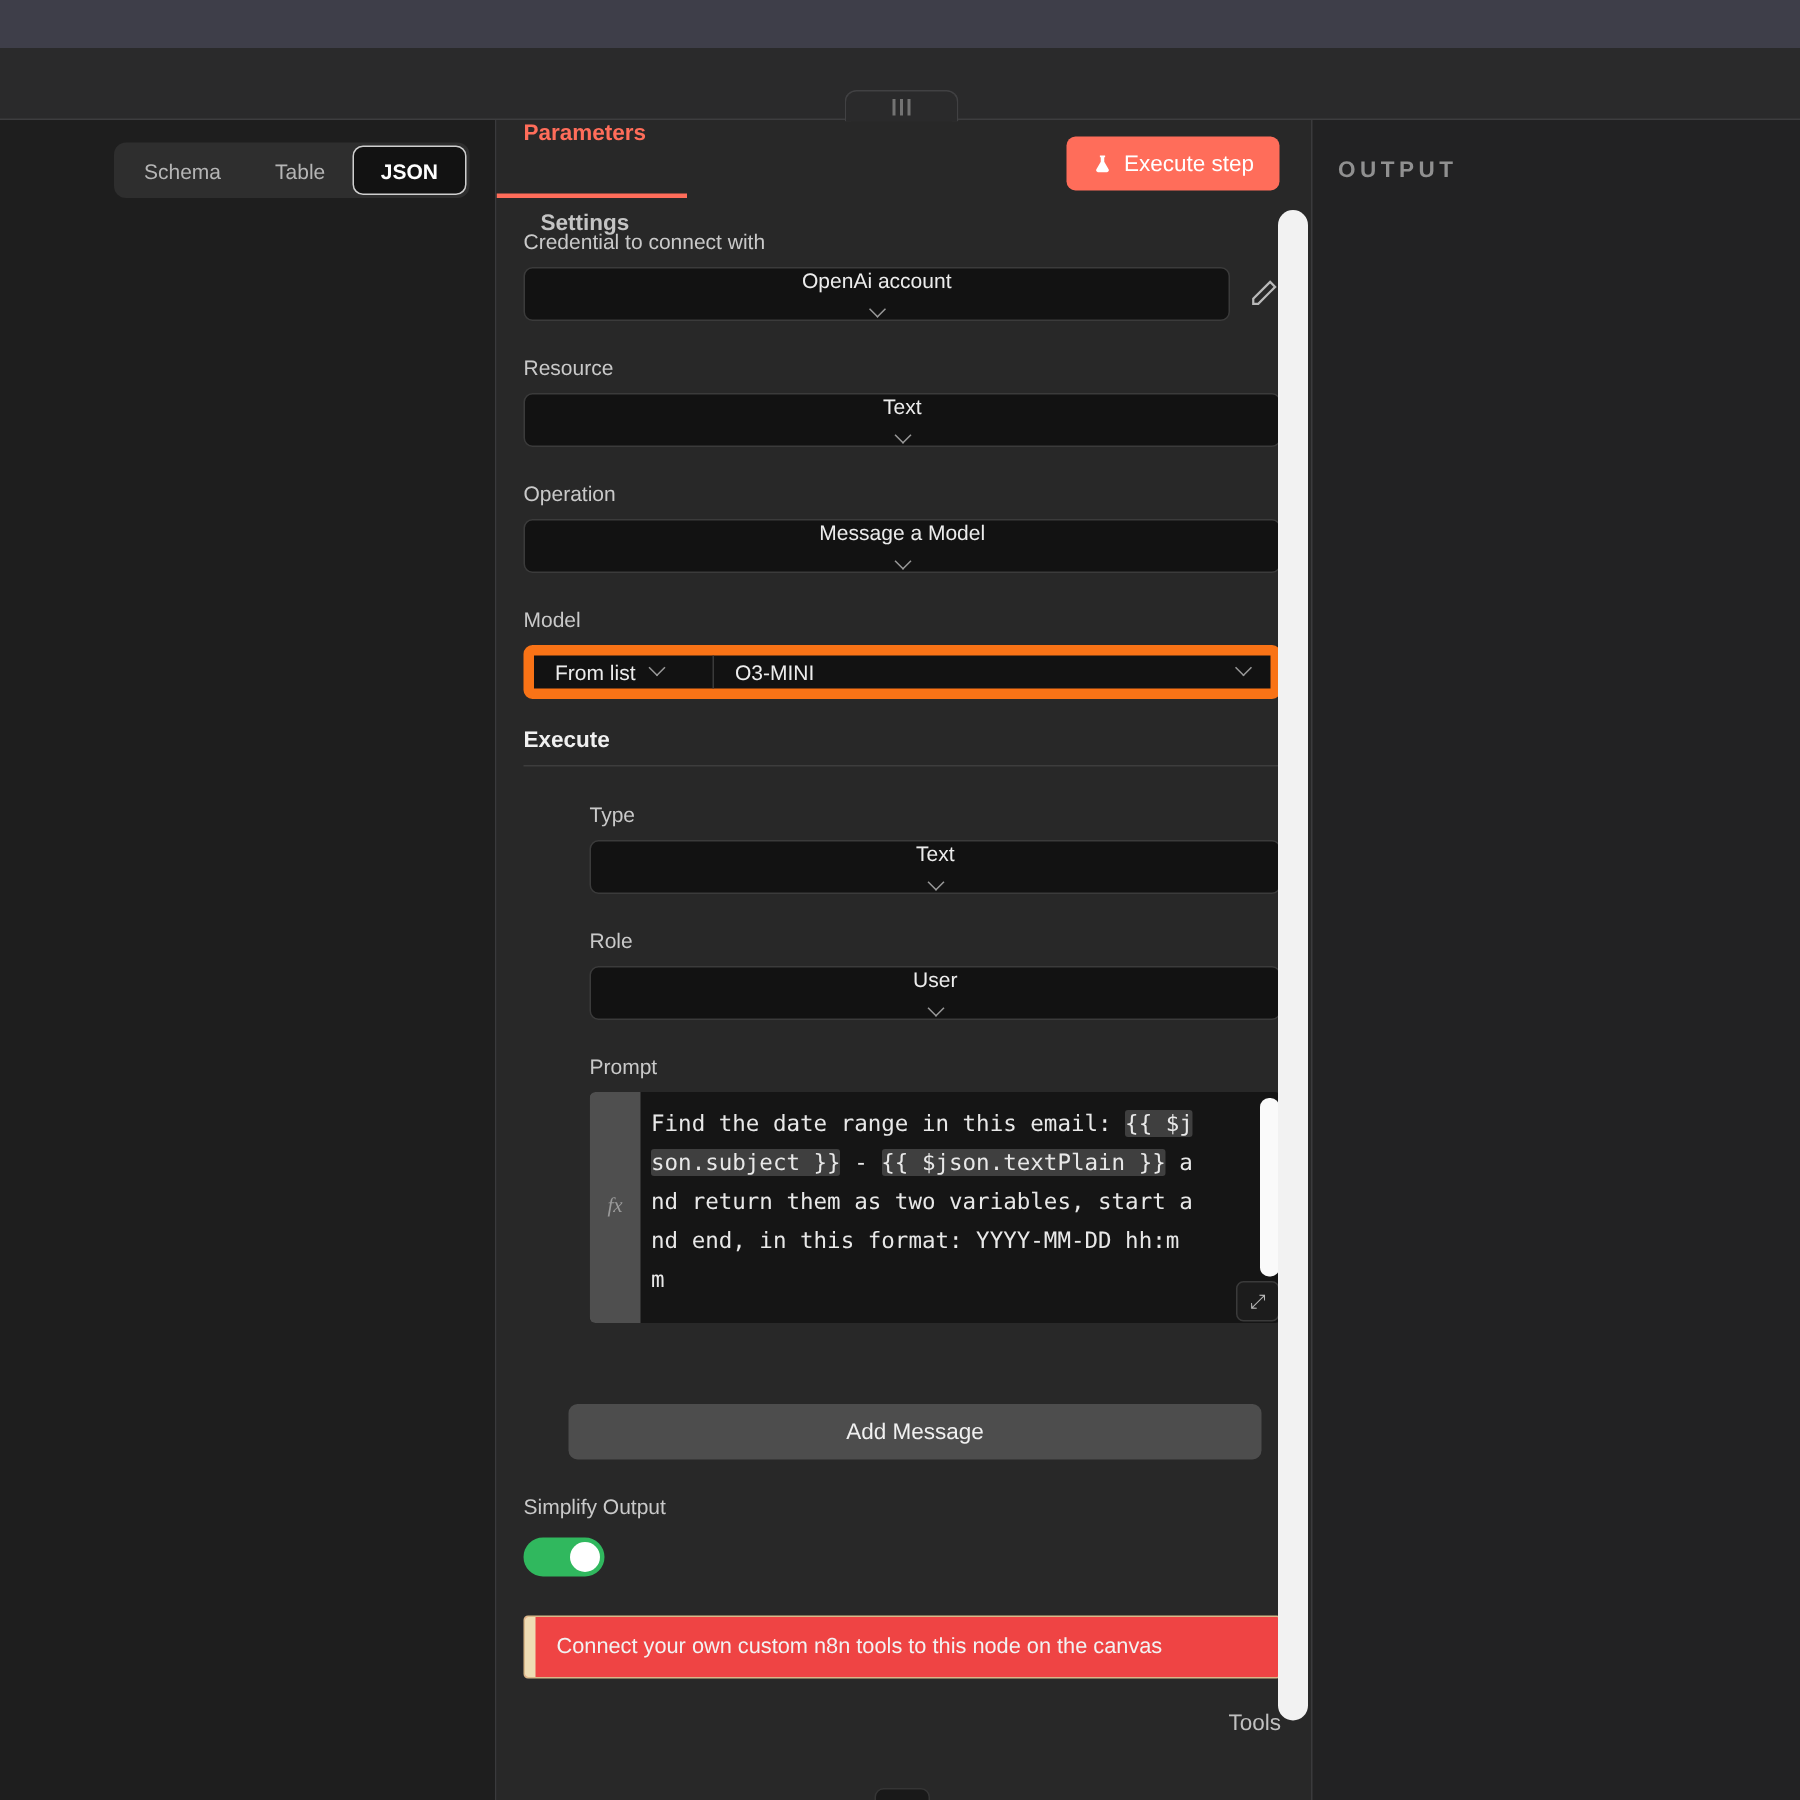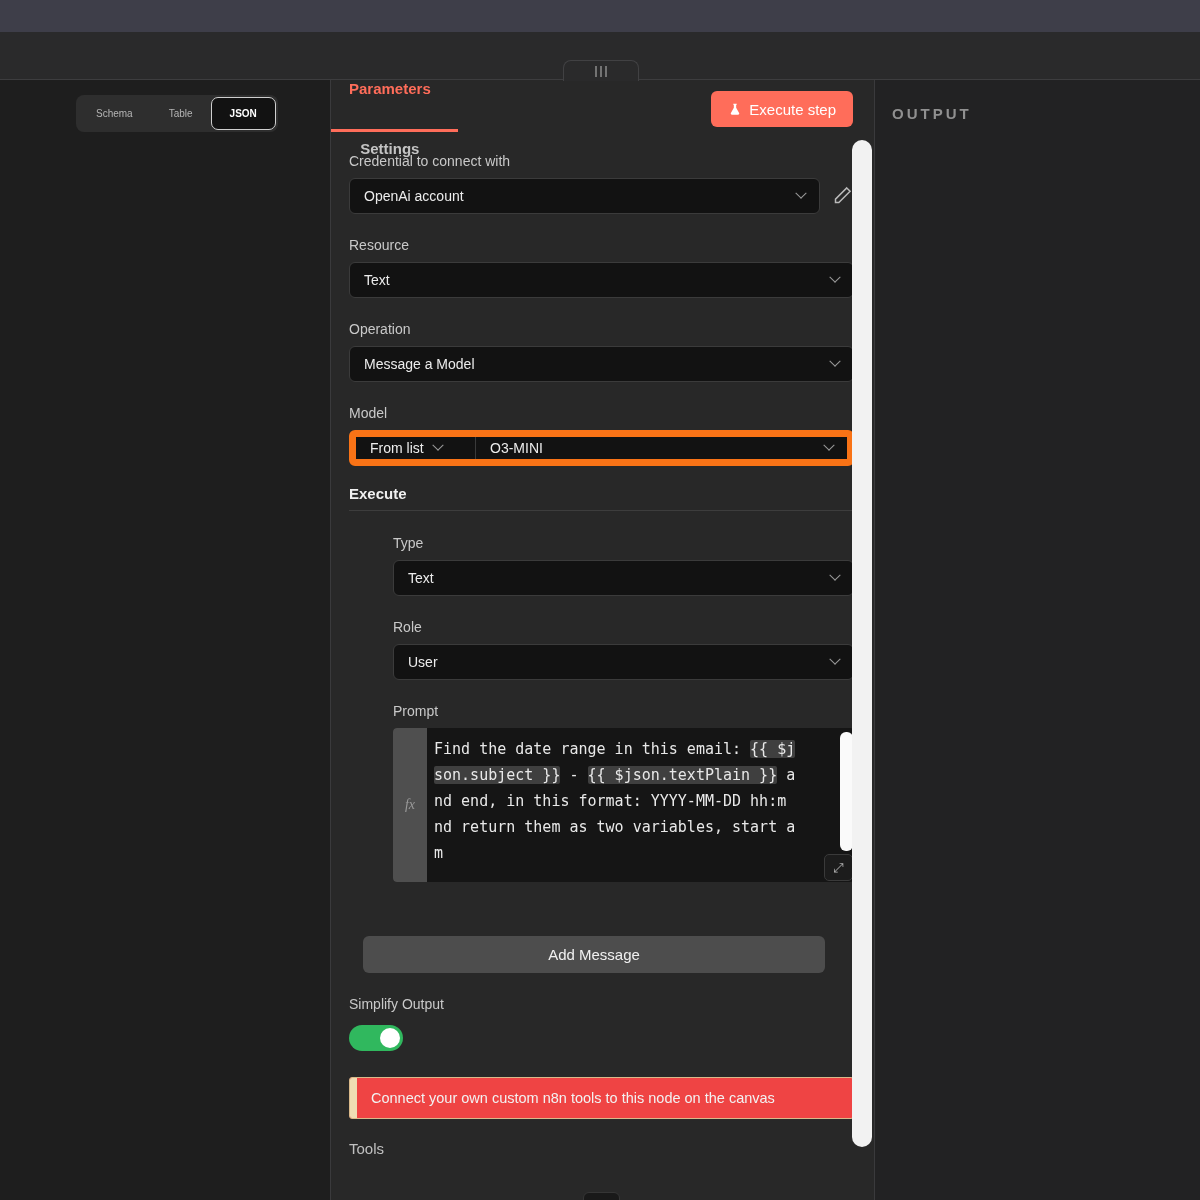--- a/index.html
+++ b/index.html
@@ -23,40 +23,40 @@
   .center-panel { position:absolute; left:331px; top:80px; width:543px; height:1120px;
     background:#282828; overflow:hidden; }
   .right-panel { position:absolute; left:874px; top:80px; width:326px; height:1120px;
     background:#222223; border-left:1px solid #3a3a3c; padding:25px 0 13px 17px; }
   .output-title { color:#909090; font-size:15px; font-weight:700; letter-spacing:3px; }
 
   
   .seg-control { position:absolute; left:76px; top:15px; height:37px; background:#2e2e2e;
     border-radius:8px; display:flex; align-items:center; padding:2px; }
   .seg { height:33px; display:flex; align-items:center; padding:0 18px; color:#b5b5b5;
-    font-size:10px; border-radius:7px; cursor:pointer; }
+    font-size:14px; border-radius:7px; cursor:pointer; }
   .seg.active { background:#121212; border:1px solid #cfcfcf; color:#ffffff; font-weight:700; }
 
   
   .ndv-header { position:relative; height:55px; }
   .hdr-tabs { position:absolute; left:18px; top:0; height:53px; display:flex; gap:43px; align-items:center;flex-direction:column; }
   .hdr-tab { font-size:15px; font-weight:700; color:#c4c4c4; cursor:pointer; }
   .hdr-tab.active { color:#ff6d5a; }
   .hdr-underline { position:absolute; left:0; top:49px; width:127px; height:3px; background:#ff6d5a; }
   .exec-btn { position:absolute; right:21px; top:11px; height:36px; background:#ff6d5a;
     border:none; border-radius:6px; color:#fff; font-size:15px; font-weight:500;
     display:flex; align-items:center; gap:7px; padding:0 17px; cursor:pointer;
     font-family:"Liberation Sans", sans-serif; }
 
   
   .form { padding:18px 20px 0 18px; }
   .flabel { color:#c9c9c9; font-size:14px; margin-bottom:9px; }
   .field { height:36px; background:#121212; border:1px solid #3b3b3b; border-radius:6px;
     display:flex; align-items:center; padding:0 14px; color:#ececec; font-size:14px;
-    cursor:pointer; }
+    cursor:pointer;flex-direction:column; }
   .field .val { flex:1; }
   .chev { width:8px; height:8px; border-right:1.6px solid #9a9a9a; border-bottom:1.6px solid #9a9a9a;
     transform:rotate(45deg) translate(-2px,-2px); flex:none; }
   .row-gap { margin-bottom:23px; }
   .cred-row { display:flex; align-items:center; gap:12px; }
   .cred-row .field { flex:1; }
   .pencil-btn { background:none; border:none; cursor:pointer; width:22px; height:22px; padding:0; }
 
   .model-split { height:36px; background:#121212; border:7px solid #f97316; border-radius:6px;
     display:flex; align-items:stretch; color:#ececec; font-size:14px; }
@@ -77,36 +77,36 @@
   .prompt-content { flex:1; padding:8px 0 0 7px; font-family:"DejaVu Sans Mono", monospace;
     font-size:15px; line-height:26px; color:#e8e8e8; cursor:text; }
   .pline { white-space:pre; }
   .pline .hl { background:#3f3f3f; border-radius:2px; }
   .prompt-scrollbar { position:absolute; right:1px; top:4px; width:13px; height:119px;
     background:#fafafa; border-radius:6px; }
   .expand-btn { position:absolute; right:1px; bottom:1px; width:29px; height:27px;
     background:#1c1c1c; border:1px solid #3a3a3a; border-radius:5px; color:#b5b5b5;
     font-size:13px; display:flex; align-items:center; justify-content:center; cursor:pointer; }
 
-  .add-msg-btn { display:block; width:462px; margin:54px 0 0 14px; height:37px;
+  .add-msg-btn { display:block; width:462px; margin:54px 0 0 30px; height:37px;
     background:#4d4d4d; border:none; border-radius:6px; color:#f0f0f0; font-size:15px;
     cursor:pointer; font-family:"Liberation Sans", sans-serif; }
 
   .simplify-label { margin-top:23px; color:#c9c9c9; font-size:14px; }
   .toggle { position:relative; margin-top:13px; width:54px; height:26px; border-radius:13px;
     background:#30b85e; cursor:pointer; }
   .toggle .knob { position:absolute; right:3px; top:3px; width:20px; height:20px;
     border-radius:50%; background:#ffffff; }
 
   .notice { margin-top:26px; display:flex; border:1px solid #d9b98a; border-radius:3px;
     overflow:hidden; background:#ef4444; }
   .notice-bar { width:7px; background:#efddb4; flex:none; }
   .notice-text { padding:10px 14px; color:#f2f2f2; font-size:14.5px; line-height:20px; }
 
-  .tools-label { margin-top:21px; text-align:left; color:#c0c0c0; font-size:15px; }
+  .tools-label { margin-top:21px; text-align:right; color:#c0c0c0; font-size:15px; }
 
   
   .main-scrollbar { position:absolute; left:852px; top:140px; width:20px; height:1007px;
     background:#f2f2f2; border-radius:10px; z-index:4; }
 
   
   .conn-stub { position:absolute; left:583px; top:1192px; width:37px; height:12px;
     background:#191919; border:1px solid #353535; border-radius:6px 6px 0 0; }
 </style>
 </head>
@@ -199,22 +199,22 @@
         <span class="val">User</span>
         <span class="chev"></span>
       </div>
 
       <div class="flabel">Prompt</div>
       <div class="prompt-editor">
         <div class="fx-gutter">fx</div>
         <div class="prompt-content">
             <div class="pline"><span>Find the date range in this email: </span><span class="hl">{{ $j</span></div>
             <div class="pline"><span class="hl">son.subject }}</span><span> - </span><span class="hl">{{ $json.textPlain }}</span><span> a</span></div>
+            <div class="pline"><span>nd return them as two variables, start a</span></div>
             <div class="pline"><span>nd end, in this format: YYYY-MM-DD hh:m</span></div>
-            <div class="pline"><span>nd return them as two variables, start a</span></div>
             <div class="pline"><span>m</span></div>
           </div>
         <div class="prompt-scrollbar"></div>
         <div class="expand-btn">
           <span>⤢</span>
         </div>
       </div>
     </div>
 
     <button class="add-msg-btn">Add Message</button>

